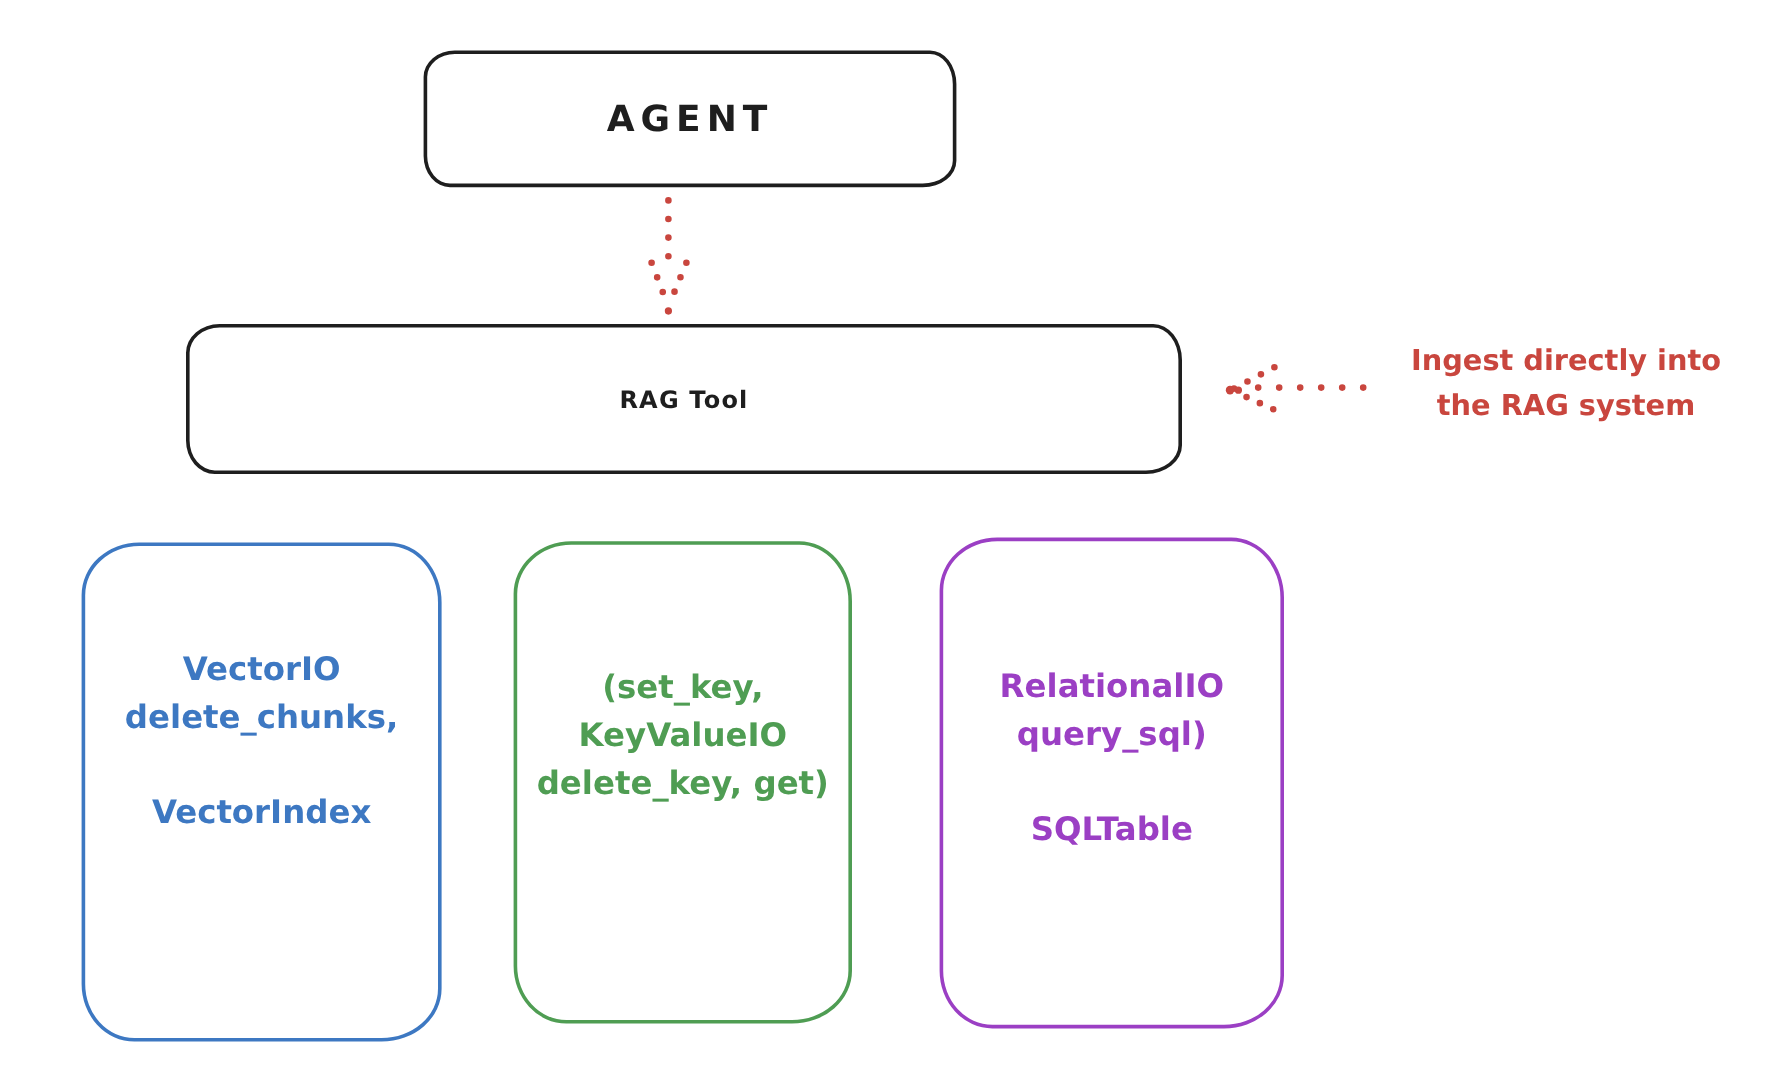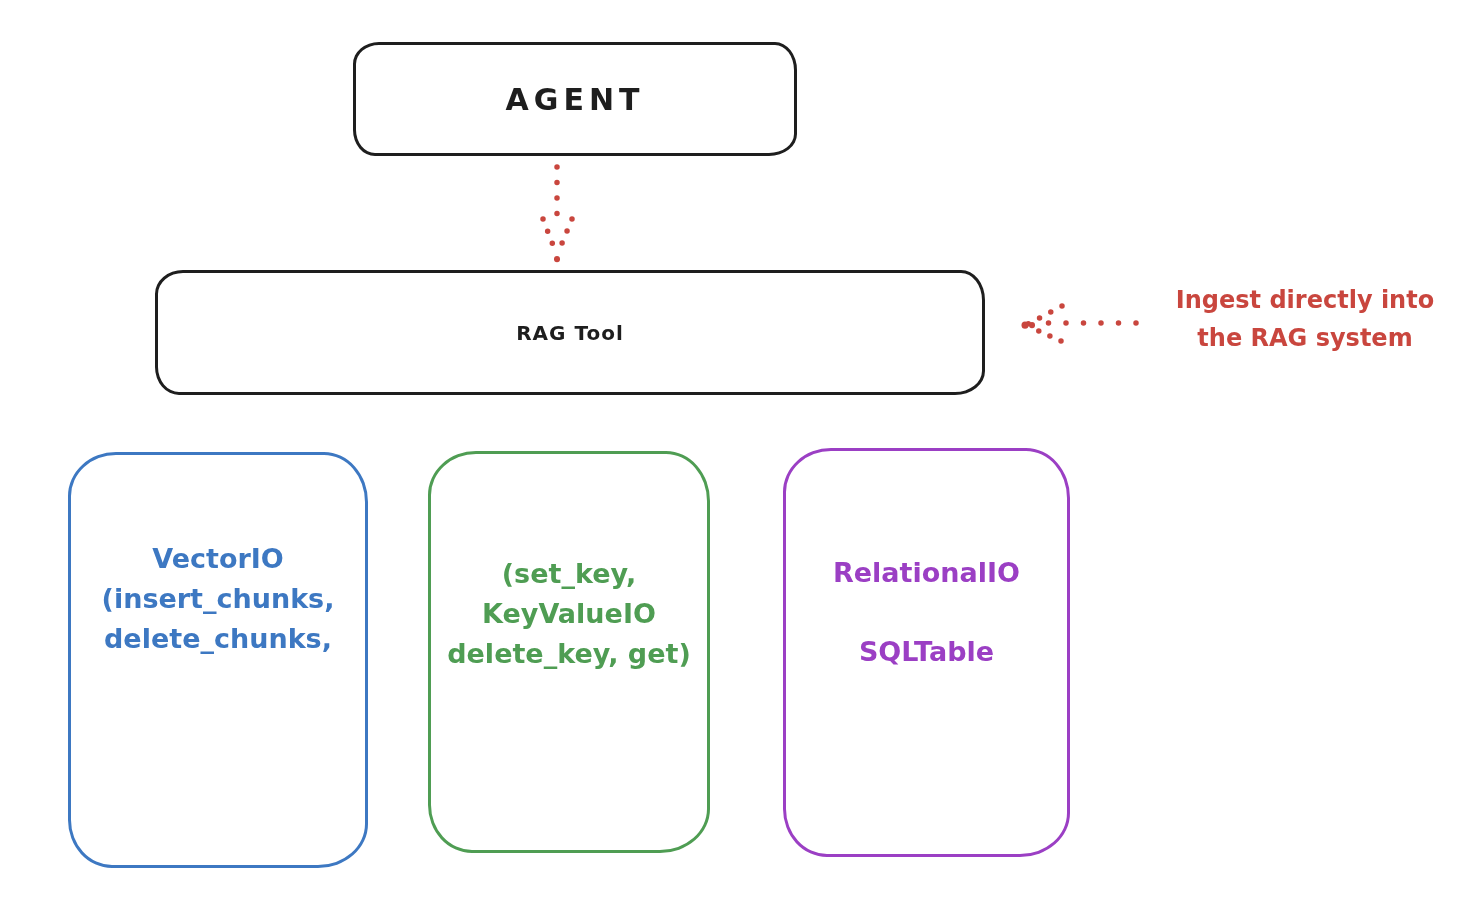--- a/index.html
+++ b/index.html
@@ -122,33 +122,34 @@
   </svg>
 
   <div class="annotation" style="color: rgb(201, 70, 62);">
     <div>Ingest directly into</div>
     <div>the RAG system</div>
   </div>
 
   <div class="store-box box-vector" style="border-color: rgb(61, 120, 194);">
     <div style="color: rgb(61, 120, 194);">
       <span class="box-line">VectorIO</span>
-      <span class="box-line">(insert_chunks,</span>
       <span class="box-line">delete_chunks,</span>
+      <span class="index-label">VectorIndex</span>
     </div>
   </div>
 
   <div class="store-box box-keyvalue" style="border-color: rgb(79, 157, 83);">
     <div style="color: rgb(79, 157, 83);">
       <span class="box-line">(set_key,</span>
       <span class="box-line">KeyValueIO</span>
       <span class="box-line">delete_key, get)</span>
     </div>
   </div>
 
   <div class="store-box box-relational" style="border-color: rgb(155, 63, 196);">
     <div style="color: rgb(155, 63, 196);">
       <span class="box-line">RelationalIO</span>
+      <span class="box-line">query_sql)</span>
       <span class="index-label">SQLTable</span>
     </div>
   </div>
 
 </div>
 
 </body></html>

